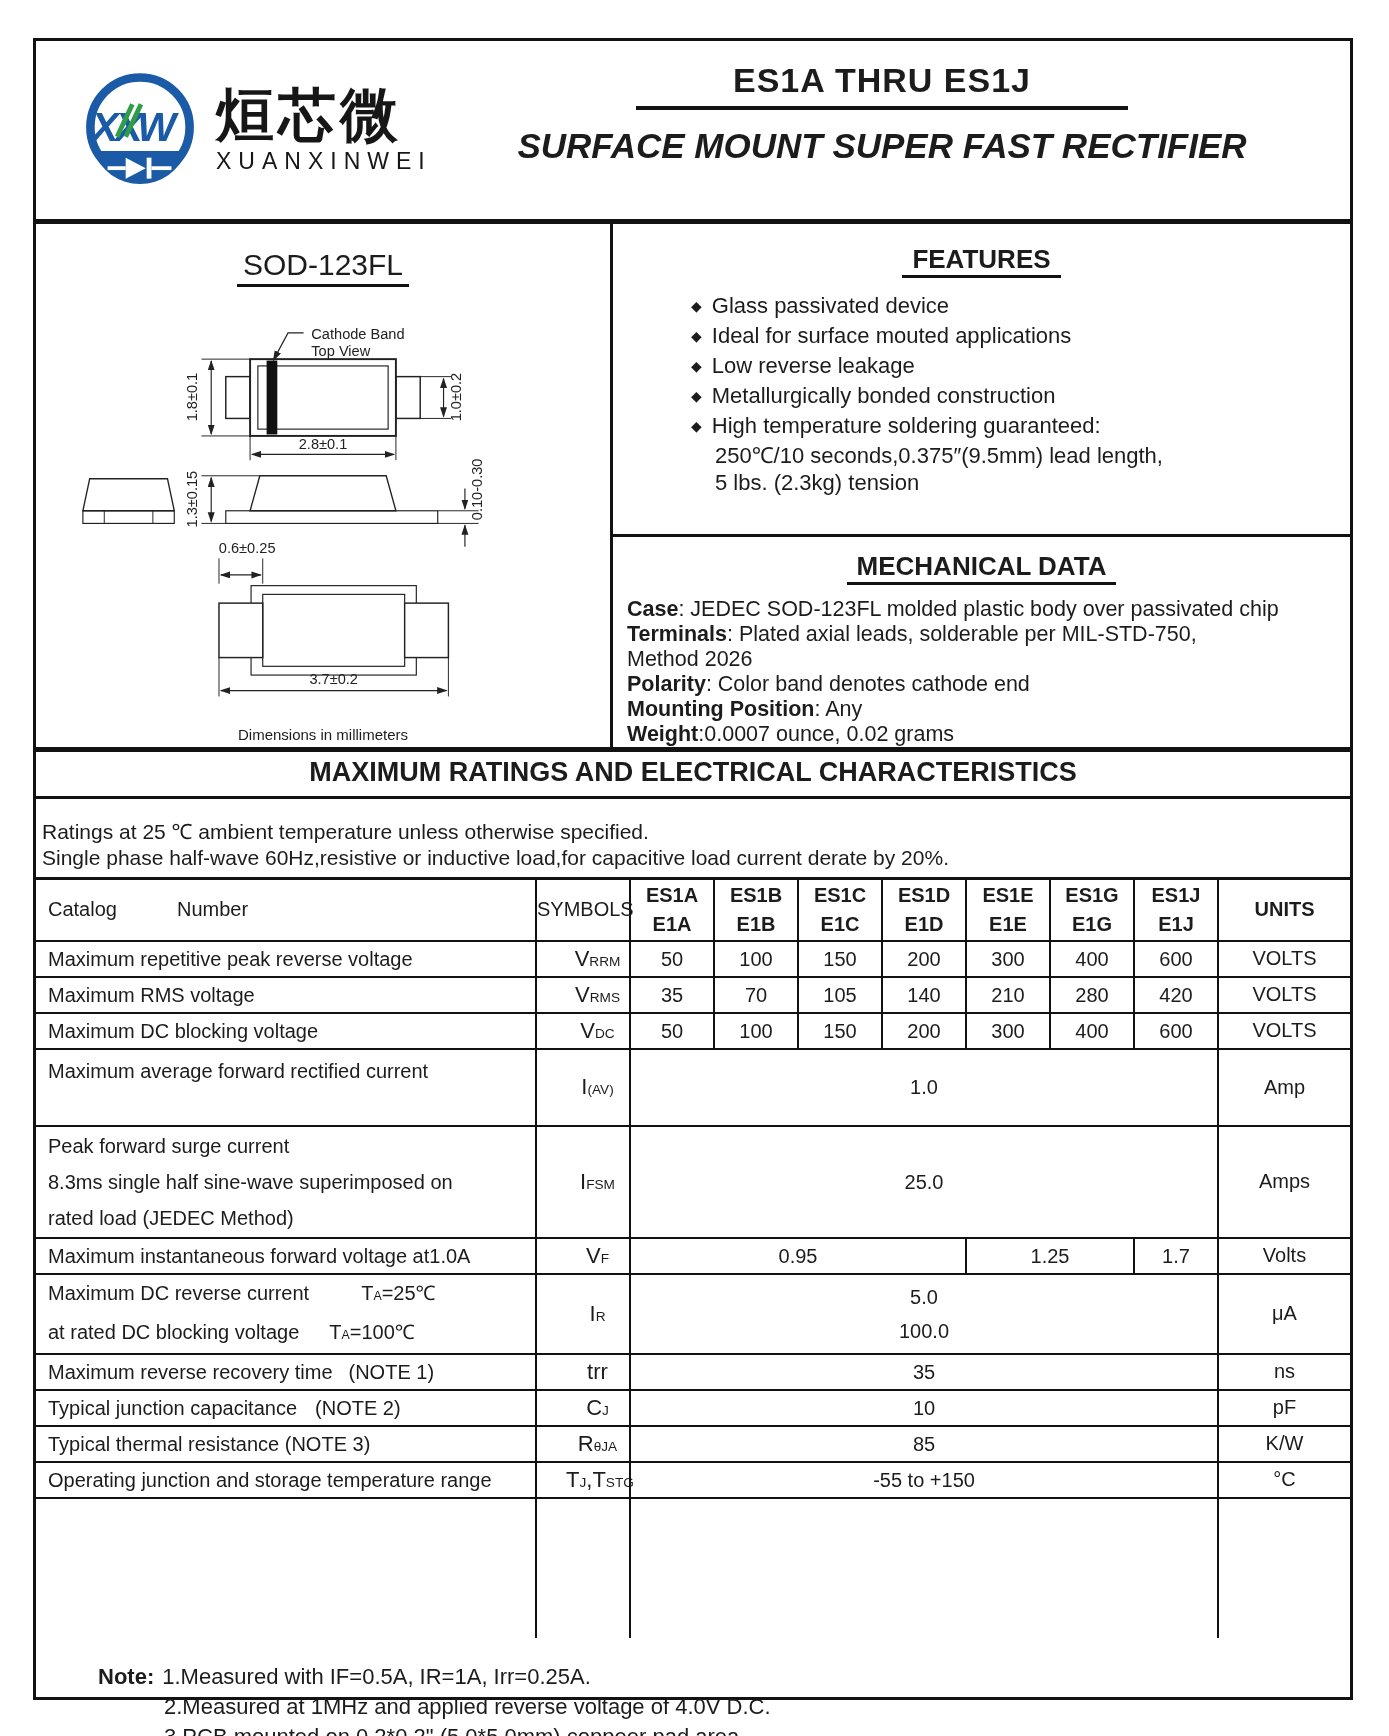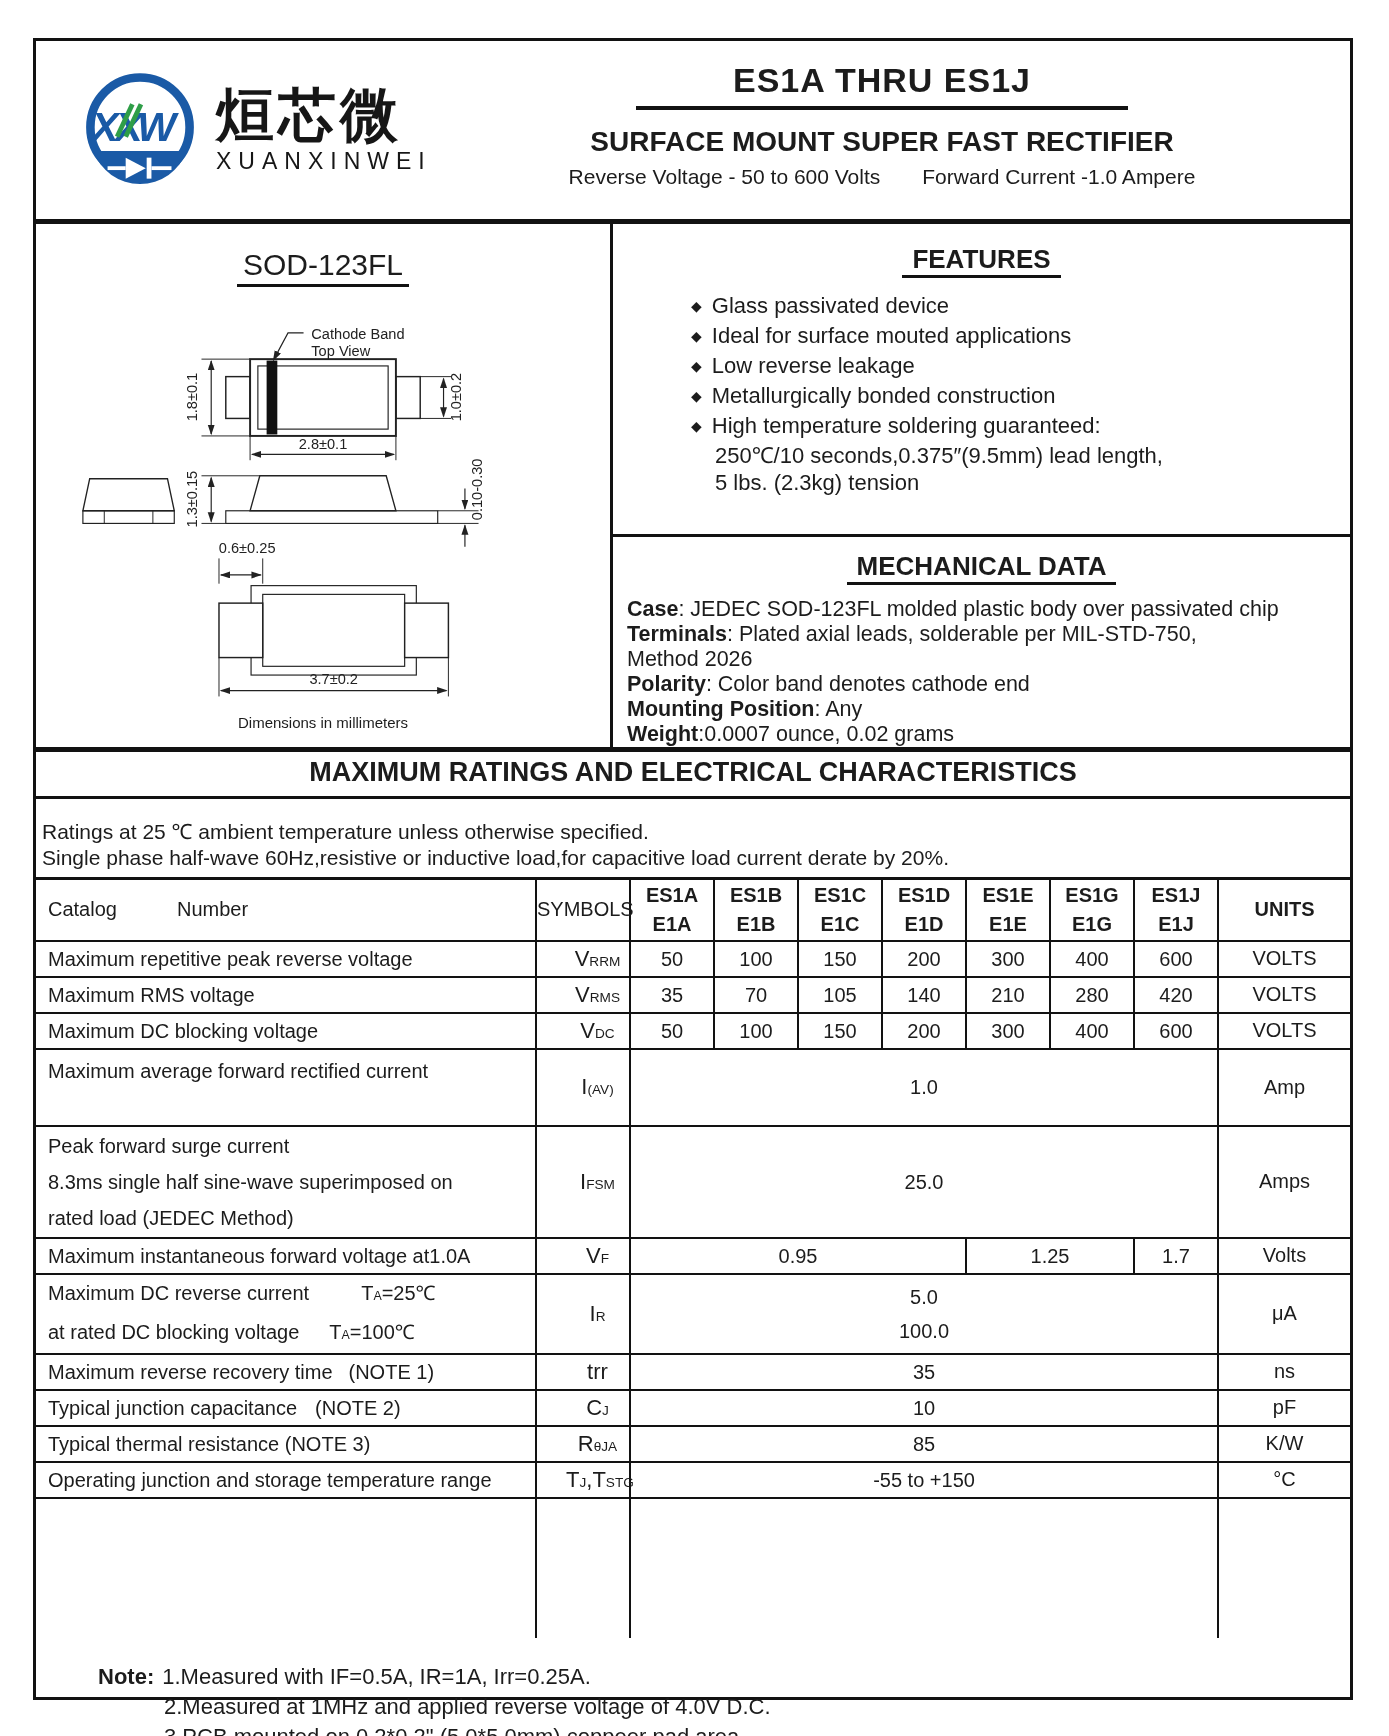--- a/index.html
+++ b/index.html
@@ -8,31 +8,31 @@
 
   
   .header{height:178px;display:flex;border-bottom:5px solid #121212;flex:none;}
   .logo{display:flex;align-items:center;padding-left:42px;width:448px;box-sizing:border-box;}
   .logo-text{margin-left:14px;}
   .logo-cn{font-size:58px;font-weight:bold;letter-spacing:4px;color:#161616;line-height:1.05;}
   .logo-en{font-size:23px;letter-spacing:7px;color:#161616;margin-top:2px;}
   .titleblock{flex:1;text-align:center;padding-top:20px;padding-right:70px;}
   .title{font-size:34px;font-weight:bold;letter-spacing:1px;}
   .title-rule{width:492px;height:4px;background:#121212;margin:6px auto 16px auto;}
-  .subtitle{font-size:28px;font-weight:bold;}
+  .subtitle{font-size:35px;font-weight:bold;font-style:italic;}
   .ratingline{font-size:21px;margin-top:7px;}
   .gap40{display:inline-block;width:42px;}
 
   
   .cols{display:flex;height:523px;border-bottom:5px solid #121212;flex:none;}
   .col-left{width:577px;border-right:3px solid #121212;box-sizing:border-box;flex:none;}
   .pkg-title-wrap{text-align:center;margin-top:24px;height:46px;}
   .pkg-title{font-size:30px;border-bottom:3px solid #121212;padding:0 6px 3px 6px;}
   .pkg-svg{display:block;margin:0 auto;}
-  .pkg-caption{font-size:15px;text-align:center;margin-top:2px;}
+  .pkg-caption{font-size:15px;text-align:center;margin-top:14px;}
   .col-right{flex:1;display:flex;flex-direction:column;}
   .feat-box{height:348px;border-bottom:3px solid #121212;box-sizing:border-box;padding-top:20px;}
   .mech-box{flex:1;padding-top:14px;}
   .sec-head-wrap{text-align:center;}
   .sec-head{font-size:26px;font-weight:bold;border-bottom:3px solid #121212;padding:0 10px 0 10px;display:inline-block;}
   .feat-list{margin-top:14px;padding-left:78px;}
   .feat-item{font-size:22px;line-height:27px;display:flex;align-items:baseline;}
   .bullet{font-size:14px;margin-right:10px;flex:none;position:relative;top:-2px;}
   .feat-cont{font-size:22px;line-height:27px;padding-left:24px;}
   .mech-lines{padding:12px 14px 0 14px;font-size:21.5px;line-height:25px;}
@@ -95,23 +95,20 @@
       </svg>
       <div class="logo-text">
         <div class="logo-cn">烜芯微</div>
         <div class="logo-en">XUANXINWEI</div>
       </div>
     </div>
     <div class="titleblock">
       <div class="title">ES1A THRU ES1J</div>
       <div class="title-rule"></div>
       <div class="subtitle">SURFACE MOUNT SUPER FAST RECTIFIER</div>
-      <div class="ratingline">
-        <span>Reverse Voltage - 50 to 600 Volts</span><span class="gap40"></span><span>Forward Current -1.0 Ampere</span>
-      </div>
     </div>
   </div>
 
   <div class="cols">
     <div class="col-left">
       <div class="pkg-title-wrap"><span class="pkg-title">SOD-123FL</span></div>
       <svg class="pkg-svg" width="540" height="418" viewBox="0 0 540 430">
         <defs>
           <marker id="ar" markerWidth="10" markerHeight="8" refX="8" refY="3" orient="auto-start-reverse">
             <path d="M0,0 L9,3 L0,6 Z" fill="#222"></path>

